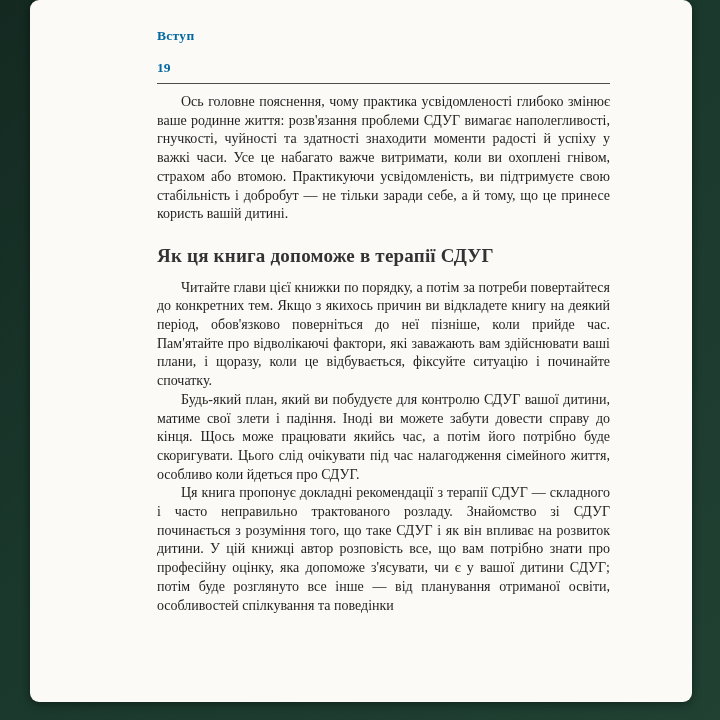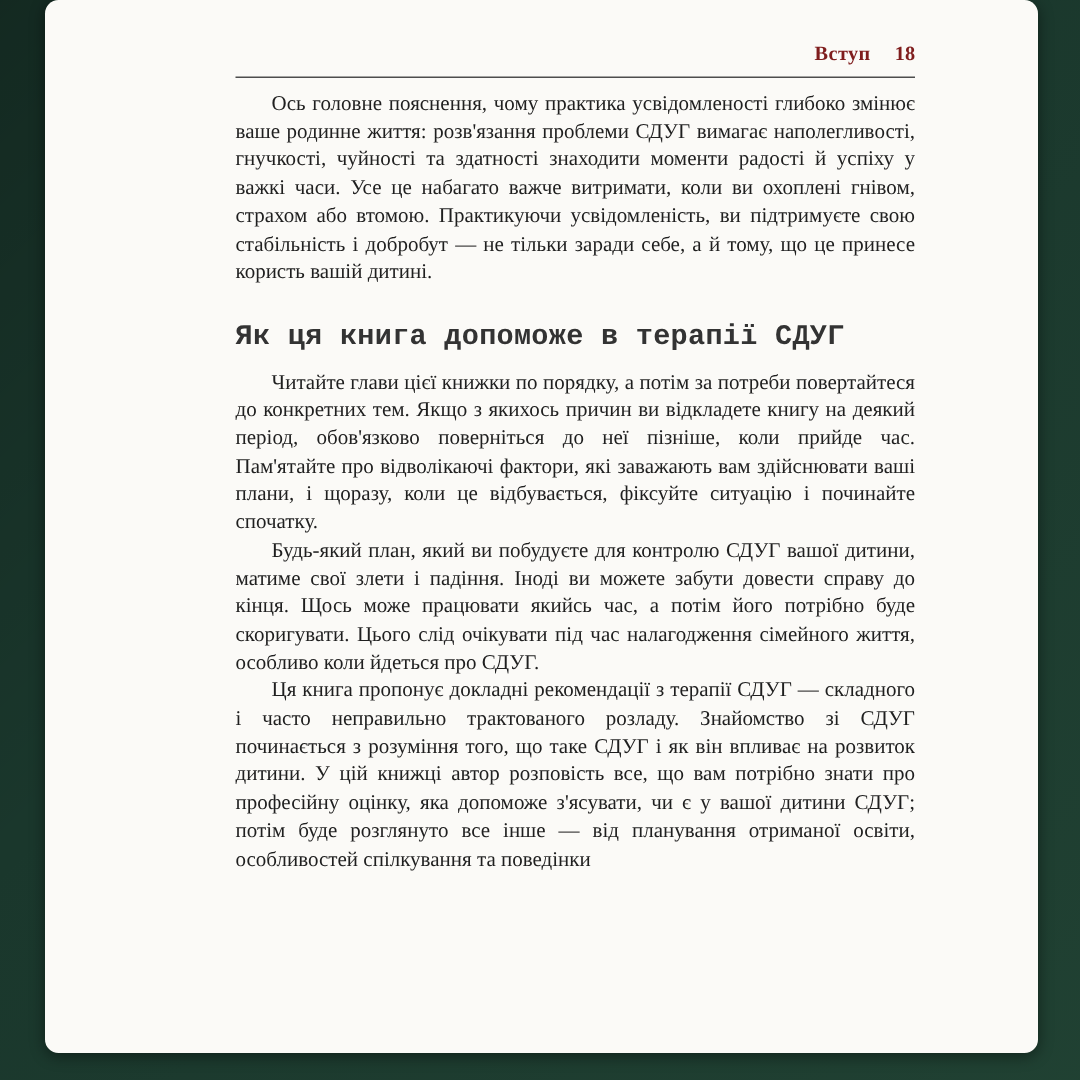--- a/index.html
+++ b/index.html
@@ -41,22 +41,23 @@
     top: 0;
     bottom: 0;
   }
   .page-header {
     display: flex;
     justify-content: flex-end;
     align-items: baseline;
     gap: 16px;
     padding-top: 28px;
     font-size: 13.5px;
-    color: #7f1d1d;
+    color: #0369a1;
     font-weight: bold;
+    flex-direction: column;
   }
   .running-head {
     font-style: normal;
     letter-spacing: 0.3px;
   }
   .page-number {
     font-weight: bold;
   }
   .header-rule {
     border: none;
@@ -73,39 +74,39 @@
   .body-text p {
     margin: 0;
     text-indent: 24px;
     hyphens: auto;
     -webkit-hyphens: auto;
   }
   .body-text p.continuation {
     text-indent: 0;
   }
   .section-heading {
-    font-family: Liberation Mono, monospace;
+    font-family: Liberation Serif, serif;
     font-size: 19px;
     font-weight: bold;
     color: #333333;
     margin: 23px 0 13px 0;
     text-align: left;
     letter-spacing: 0.2px;
   }
 </style>
 </head>
 <body>
 
 <div class="stage">
   <div class="page">
     <div class="page-inner">
 
       <div class="page-header">
         <span class="running-head">Вступ</span>
-        <span class="page-number">18</span>
+        <span class="page-number">19</span>
       </div>
       <hr class="header-rule">
 
       <div class="body-text">
         <p>Ось головне пояснення, чому практика усвідомленості глибоко змінює ваше родинне життя: розв'язання проблеми СДУГ вимагає наполегливості, гнучкості, чуйності та здатності знаходити моменти радості й успіху у важкі часи. Усе це набагато важче витримати, коли ви охоплені гнівом, страхом або втомою. Практикуючи усвідомленість, ви підтримуєте свою стабільність і добробут — не тільки заради себе, а й тому, що це принесе користь вашій дитині.</p>
 
         <h1 class="section-heading">Як ця книга допоможе в терапії СДУГ</h1>
 
         <p>Читайте глави цієї книжки по порядку, а потім за потреби повертайтеся до конкретних тем. Якщо з якихось причин ви відкладете книгу на деякий період, обов'язково поверніться до неї пізніше, коли прийде час. Пам'ятайте про відволікаючі фактори, які заважають вам здійснювати ваші плани, і щоразу, коли це відбувається, фіксуйте ситуацію і починайте спочатку.</p>
         <p>Будь-який план, який ви побудуєте для контролю СДУГ вашої дитини, матиме свої злети і падіння. Іноді ви можете забути довести справу до кінця. Щось може працювати якийсь час, а потім його потрібно буде скоригувати. Цього слід очікувати під час налагодження сімейного життя, особливо коли йдеться про СДУГ.</p>

